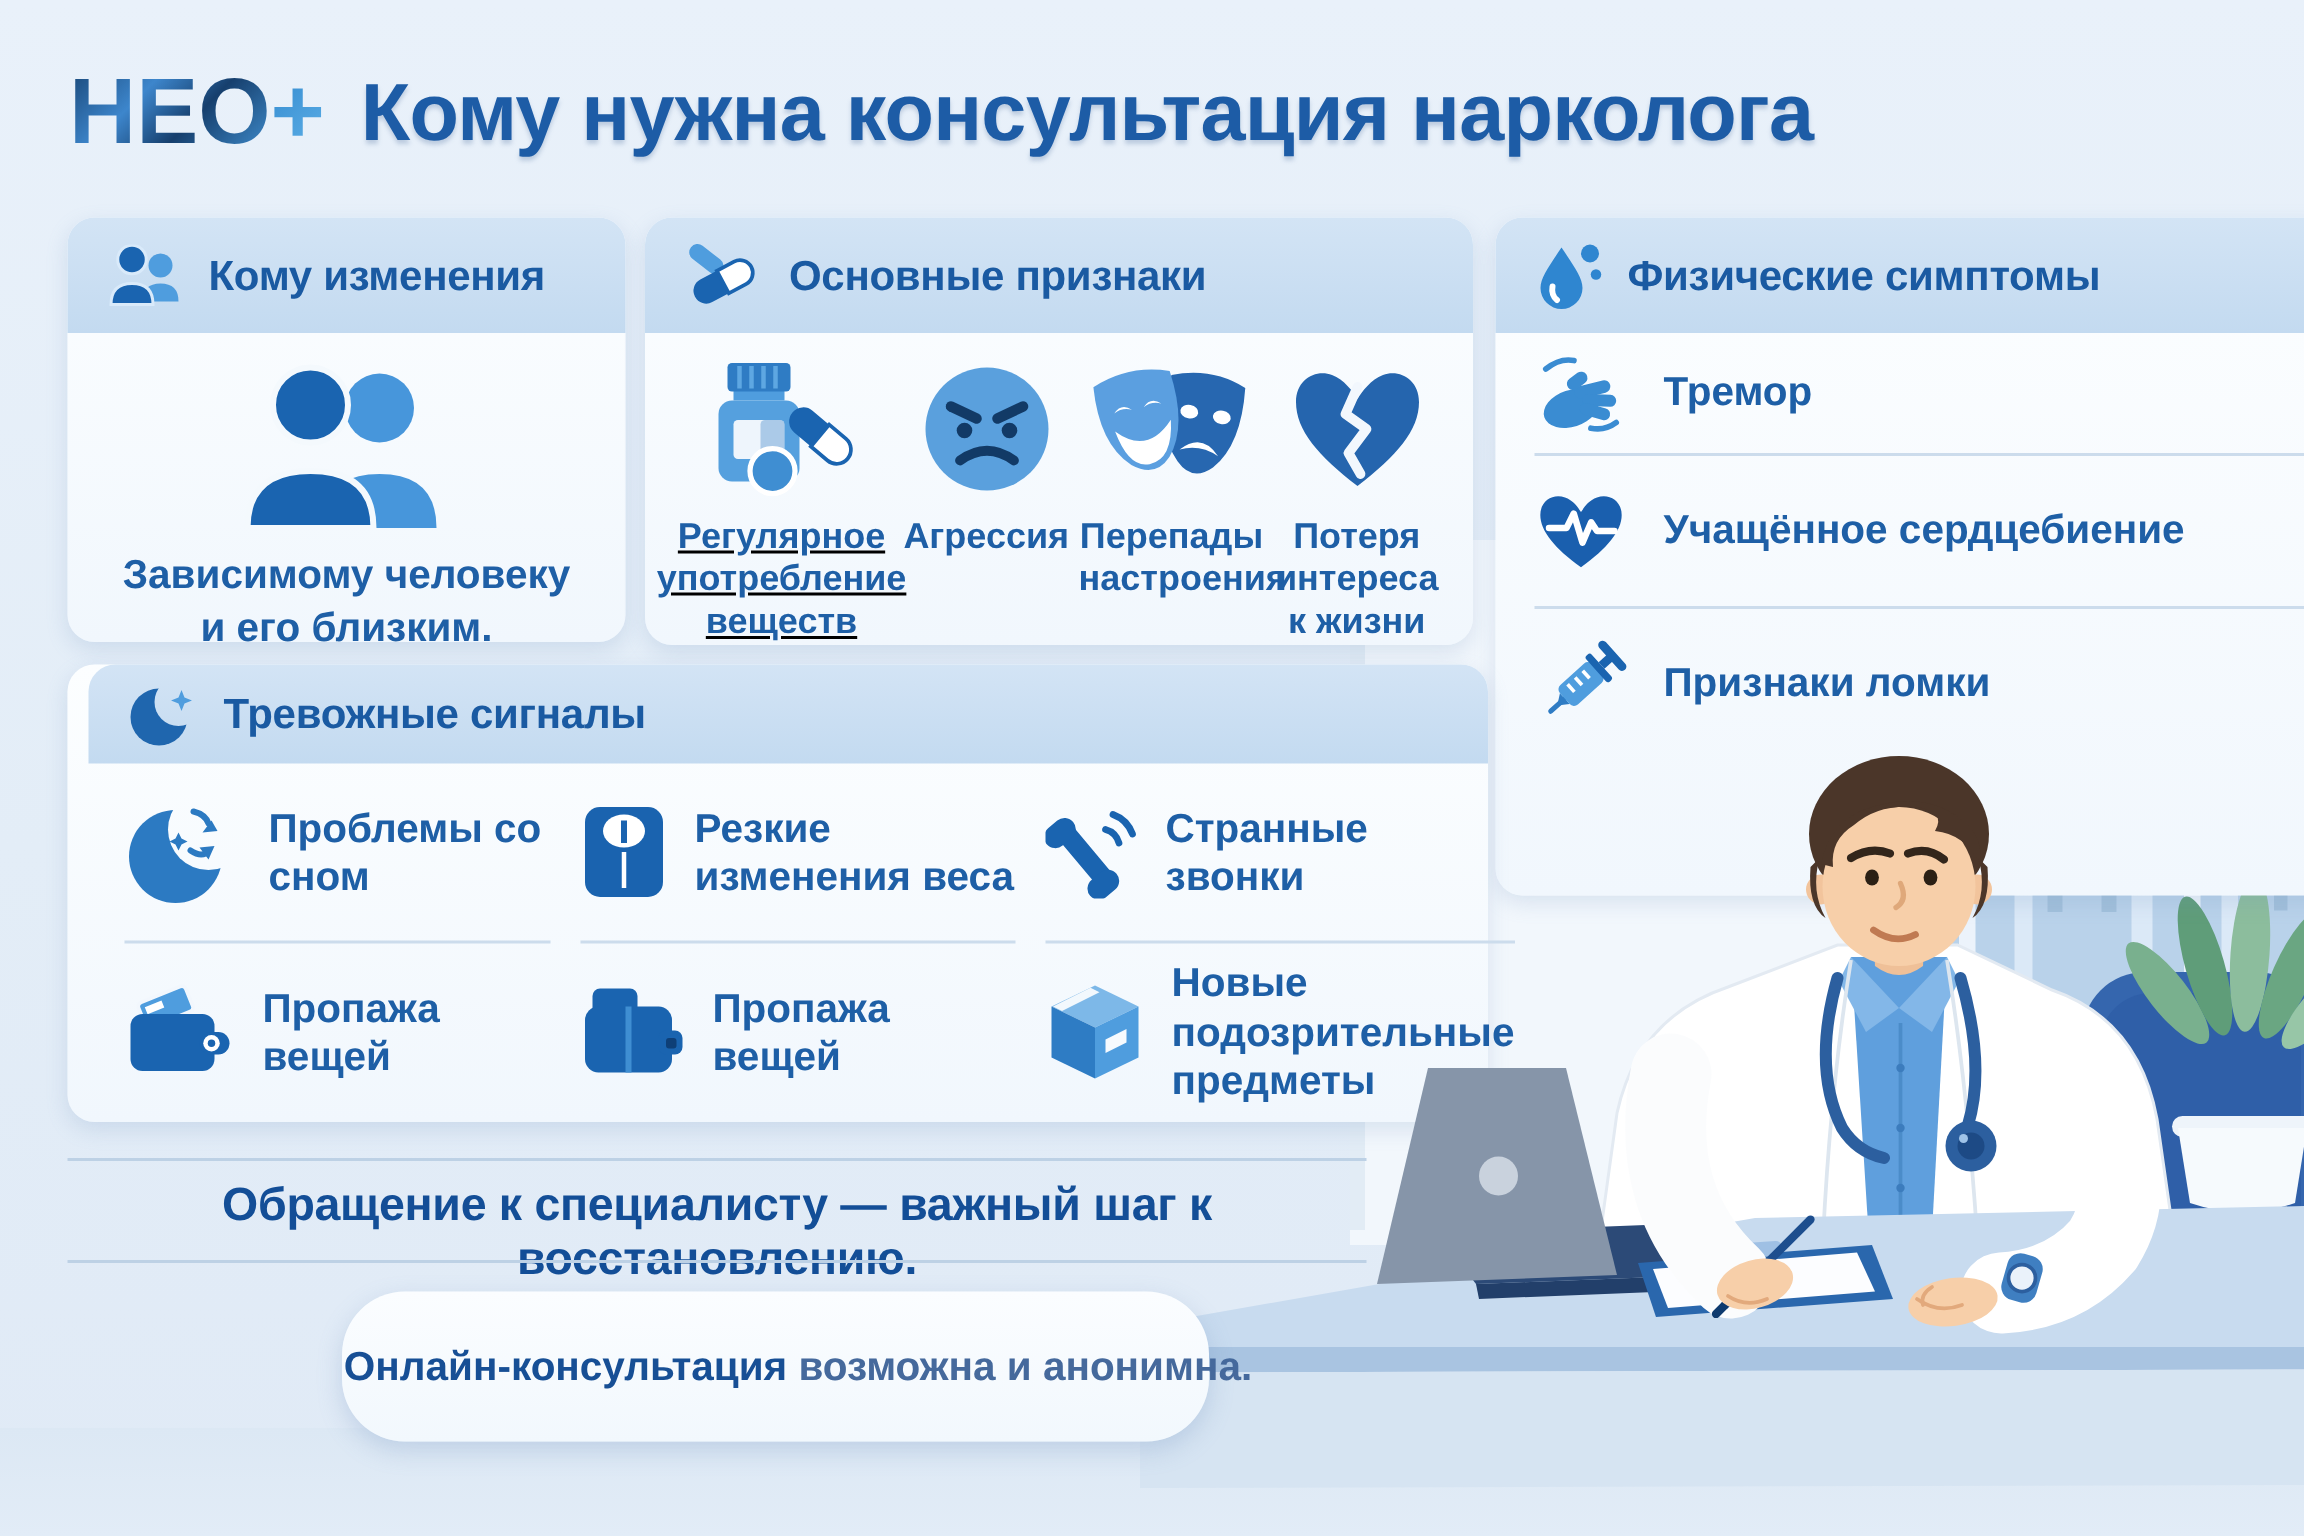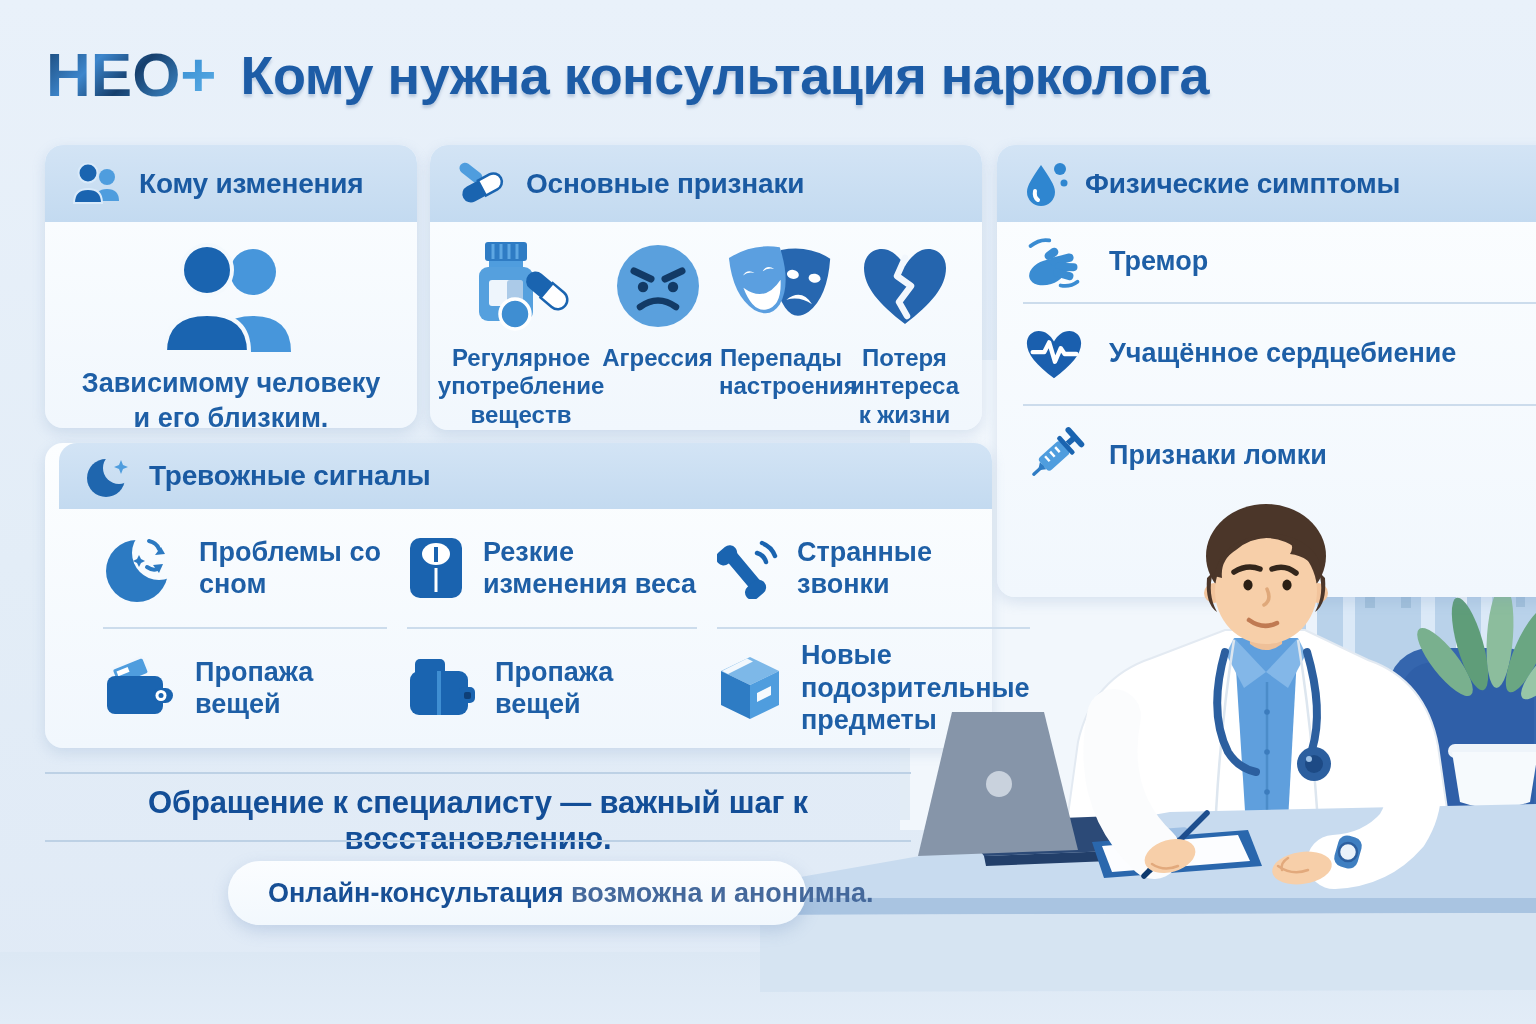--- a/index.html
+++ b/index.html
@@ -34,44 +34,44 @@
   #card-who .card-header,#card-signs .card-header,#card-physical .card-header{height:77px;}
   #card-warning .card-header{height:66px;}
 
   .who-body{display:flex;flex-direction:column;align-items:center;padding-top:18px;}
   .who-text{margin-top:14px;font-size:27px;font-weight:700;color:#1e5fa6;text-align:center;line-height:1.3;width:300px;}
 
   .signs-body{display:flex;padding:14px 16px 0 16px;}
   .sign-item{flex:1;display:flex;flex-direction:column;align-items:center;}
   .sign-icon{height:100px;display:flex;align-items:center;justify-content:center;}
   .sign-label{font-size:24px;font-weight:700;color:#1e5fa6;text-align:center;line-height:1.18;margin-top:8px;}
-  .sign-item.c1{max-width:150px;} .sign-item.c3 .sign-label{width:124px;} .sign-item.c4 .sign-label{width:110px;}
+  .sign-item.c1{max-width:150px;text-decoration:underline;} .sign-item.c3 .sign-label{width:124px;} .sign-item.c4 .sign-label{width:110px;}
 
   .phys-body{padding:0 26px;}
   .phys-row{display:flex;align-items:center;gap:24px;border-bottom:2px solid #ccdcec;}
   .phys-row:last-child{border-bottom:none;}
   .phys-row .ric{width:62px;display:flex;justify-content:center;flex:0 0 62px;}
   .phys-label{font-size:27px;font-weight:700;color:#1e5fa6;line-height:1.25;}
   .pr1{height:90px;} .pr2{height:80px;} .pr3{height:100px;} .pr4{height:100px;}
 
-  .warn-body{display:grid;grid-template-columns:284px 290px 1fr;column-gap:20px;padding:0 24px;margin-left:20px;}
+  .warn-body{display:grid;grid-template-columns:284px 290px 1fr;column-gap:20px;padding:0 24px;}
   .warn-cell{display:flex;align-items:center;gap:18px;}
   .warn-cell.r1{height:118px;border-bottom:2px solid #ccdcec;}
   .warn-cell.r2{height:118px;}
   .warn-label{font-size:27px;font-weight:700;color:#1e5fa6;line-height:1.2;}
   .warn-cell .wic{flex:0 0 auto;display:flex;}
 
   
   .rule{position:absolute;left:45px;width:866px;height:2px;background:#bdd1e5;z-index:2;}
   #rule-top{top:772px;} #rule-bottom{top:840px;}
   .statement{position:absolute;left:45px;top:785px;width:866px;text-align:center;z-index:2;
              font-size:31px;font-weight:700;color:#134e97;letter-spacing:-0.2px;}
-  .pill{position:absolute;left:228px;top:861px;width:578px;height:64px;border-radius:42px;z-index:4;
+  .pill{position:absolute;left:228px;top:861px;width:578px;height:100px;border-radius:42px;z-index:4;
         background:linear-gradient(180deg,#fbfdff,#f2f8fd);box-shadow:0 6px 16px rgba(110,145,190,.28);
-        display:flex;align-items:center;gap:18px;padding:0 10px 0 22px;box-sizing:border-box;}
+        display:flex;align-items:center;gap:18px;padding:0 10px 0 22px;box-sizing:border-box;justify-content:center;}
   .pill-text{font-size:27px;white-space:nowrap;}
   .pill-bold{font-weight:800;color:#174f95;}
   .pill-rest{font-weight:600;color:#45699c;}
 </style>
 </head>
 <body>
 
 <div class="stage">
 
   <div class="floor"></div>

